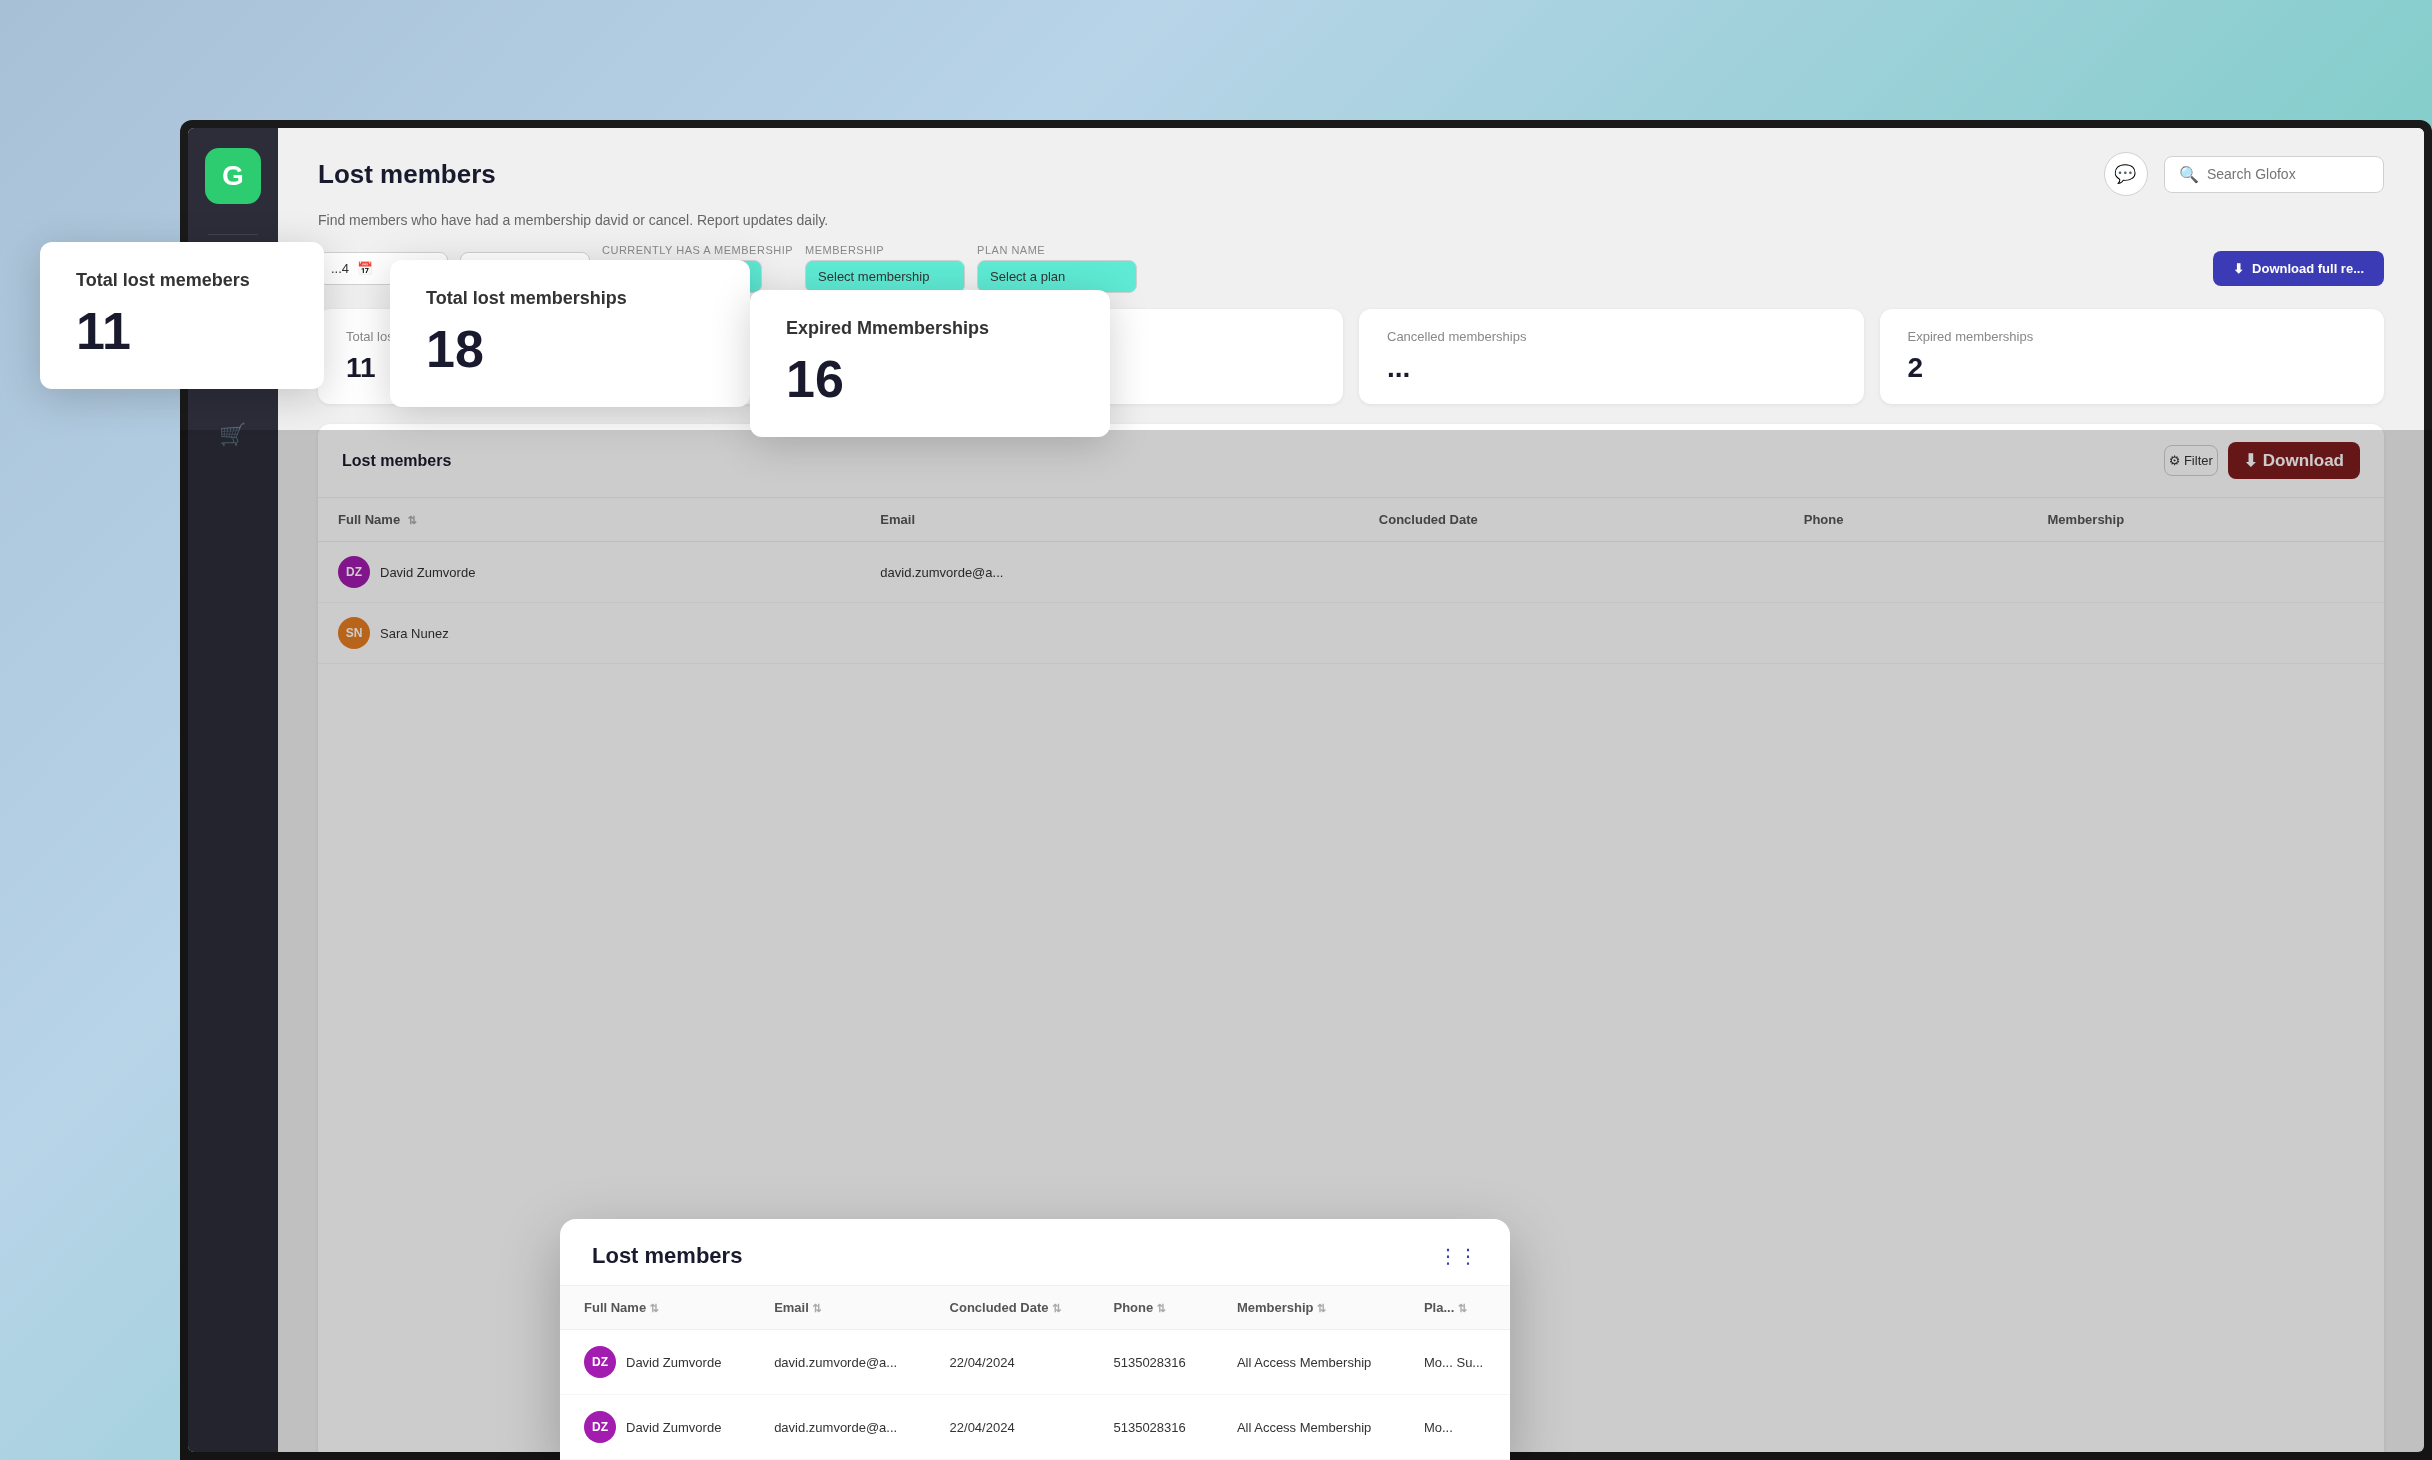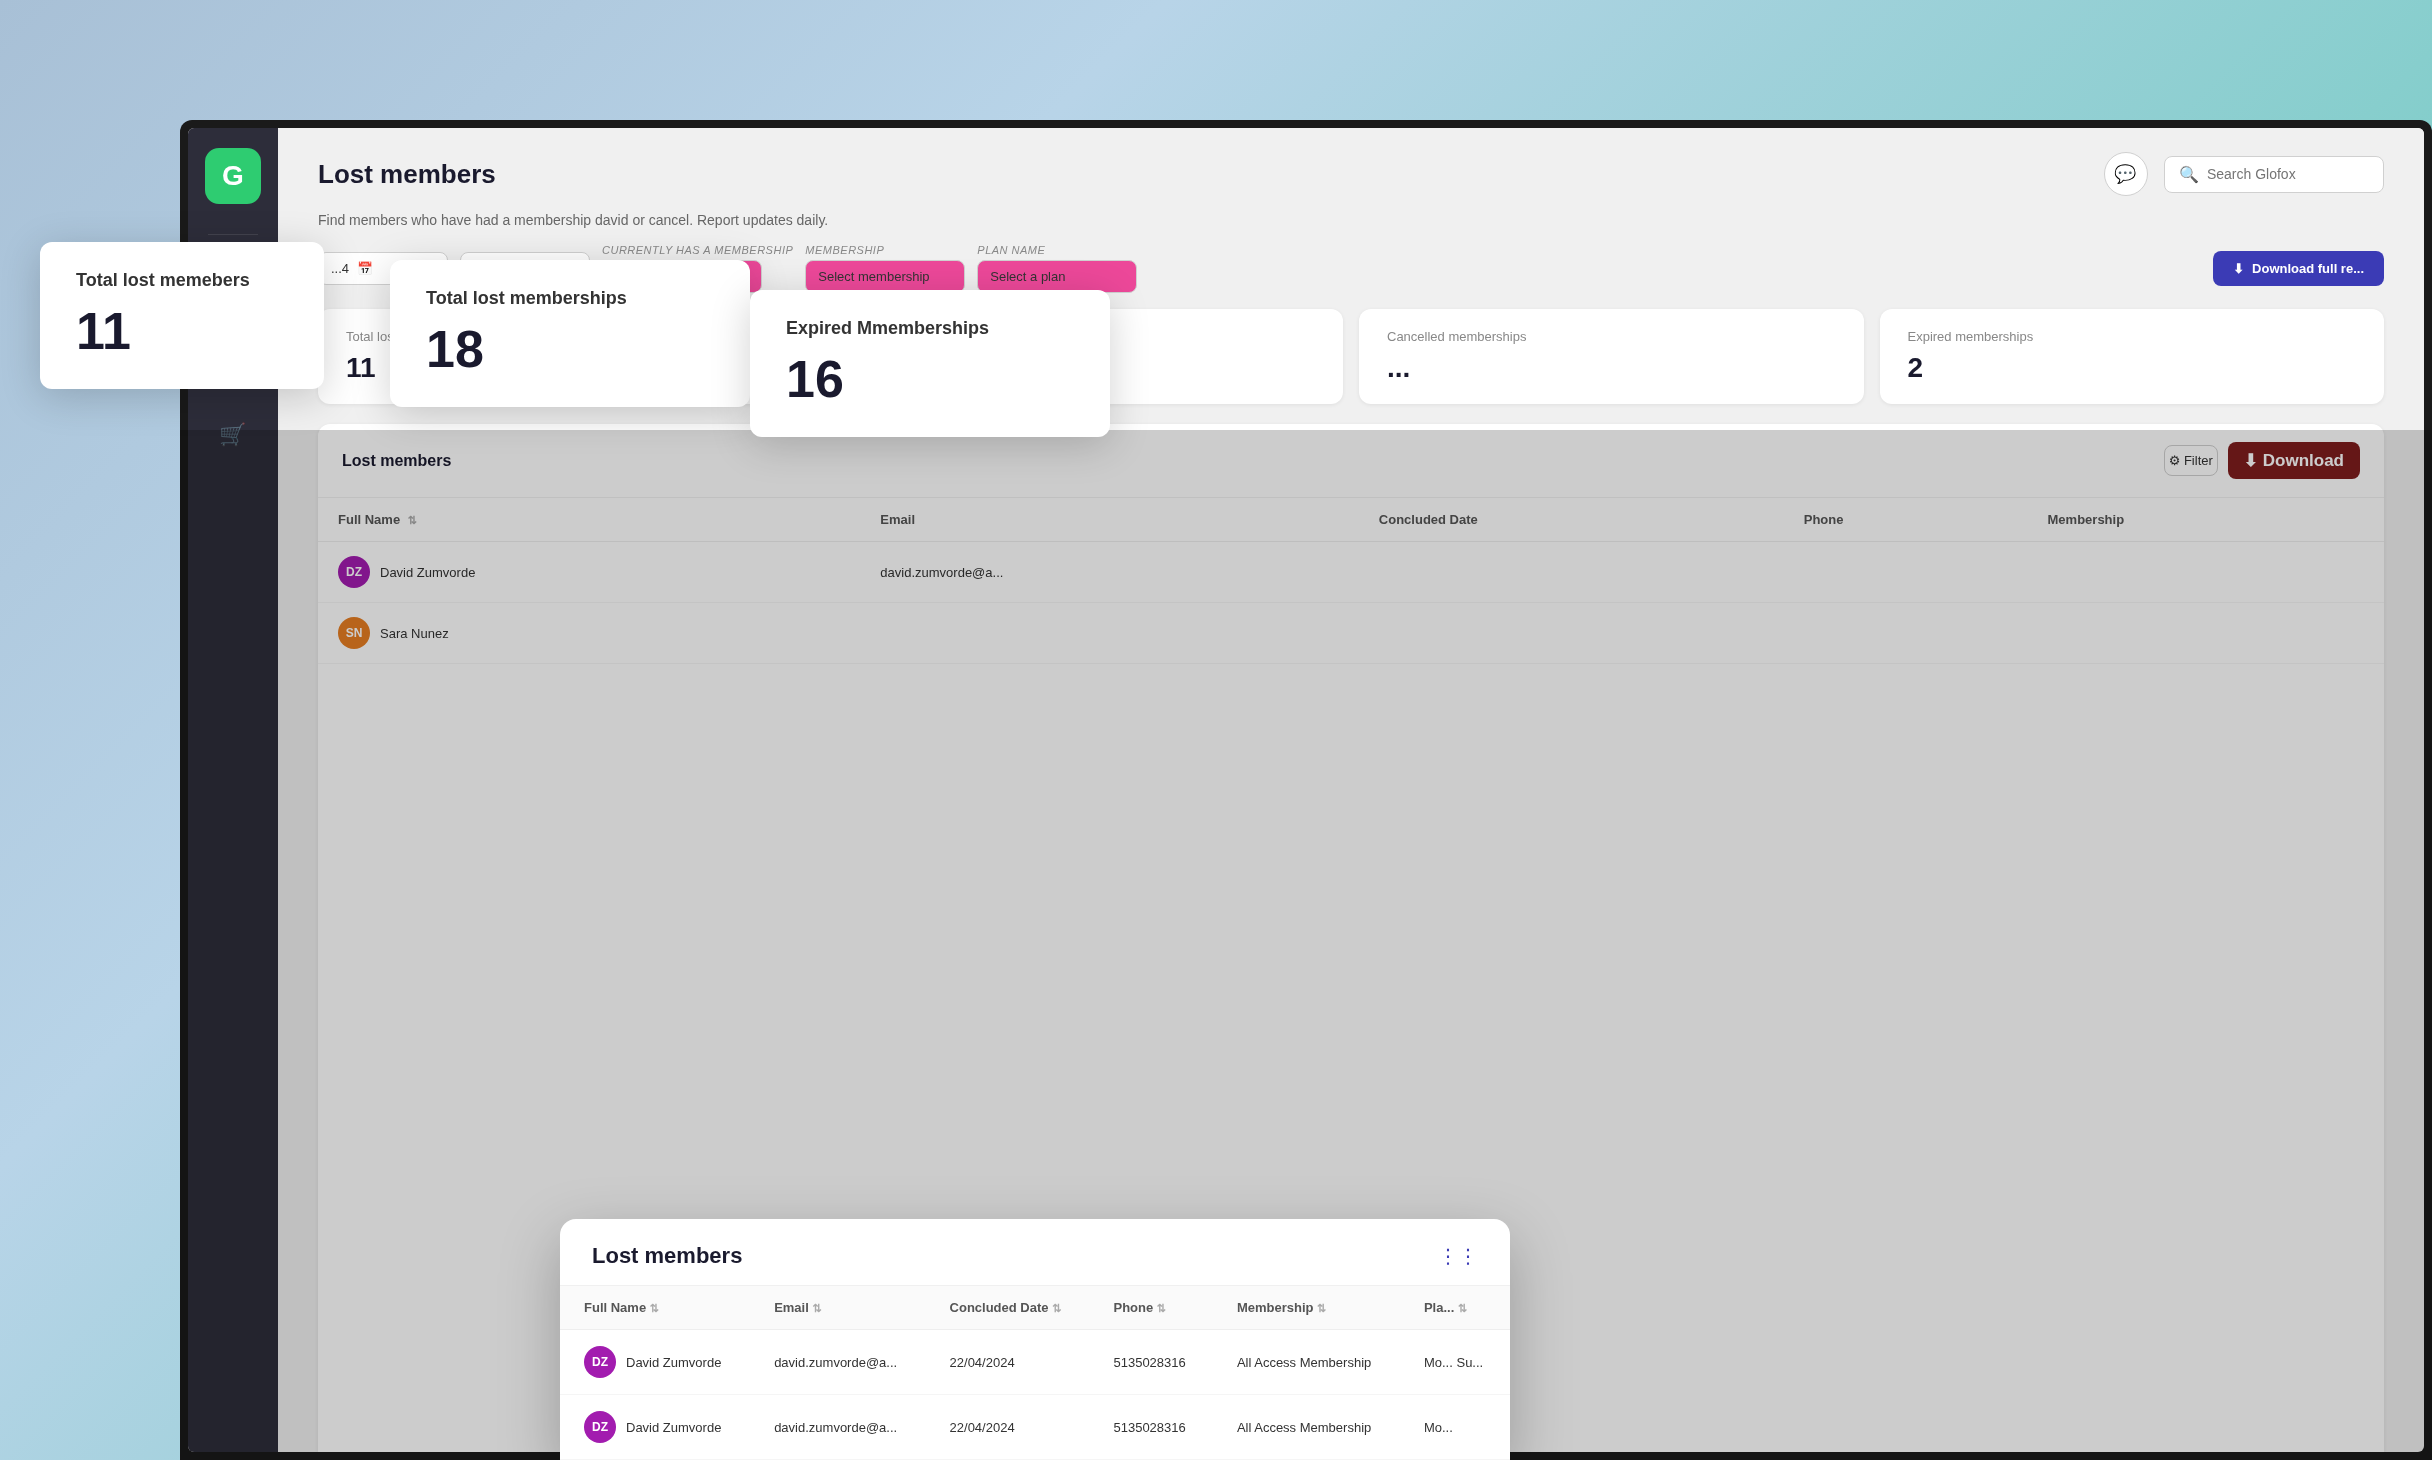--- a/index.html
+++ b/index.html
@@ -149,29 +149,28 @@
       display: flex;
       flex-direction: column;
       gap: 4px;
     }
     .filter-label {
       font-size: 11px;
       color: #888;
       font-weight: 500;
       text-transform: uppercase;
       letter-spacing: 0.5px;
-      font-style: italic;
     }
     .filter-select {
       border: 1.5px solid #d0d0d0;
       border-radius: 8px;
       padding: 8px 30px 8px 12px;
       font-size: 13px;
       color: #333;
-      background: #ec4899;
+      background: #5eead4;
       appearance: none;
       cursor: pointer;
       min-width: 160px;
     }
     .filter-date {
       border: 1.5px solid #d0d0d0;
       border-radius: 8px;
       padding: 8px 12px;
       font-size: 13px;
       color: #333;

